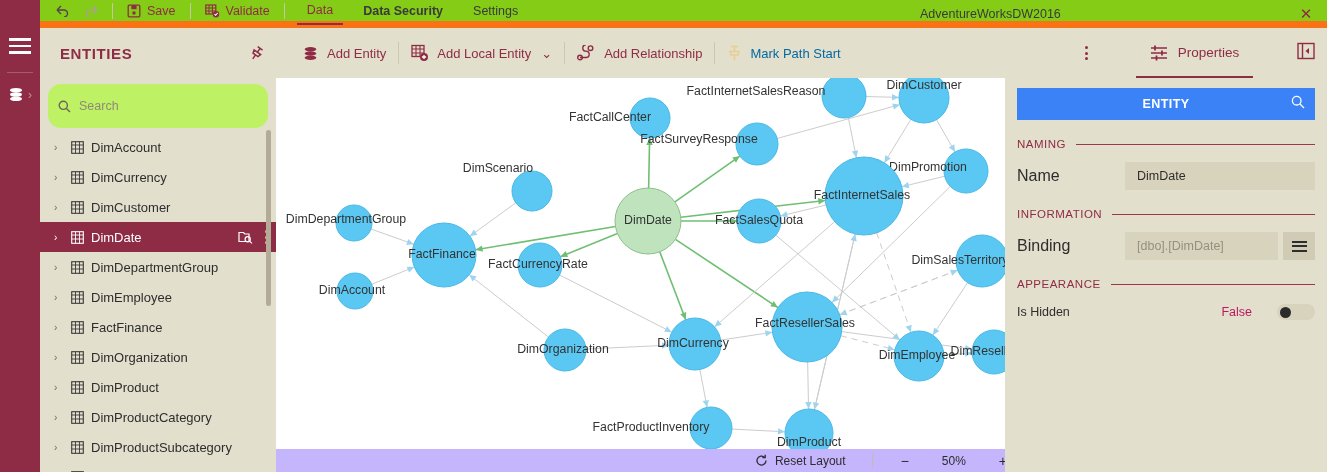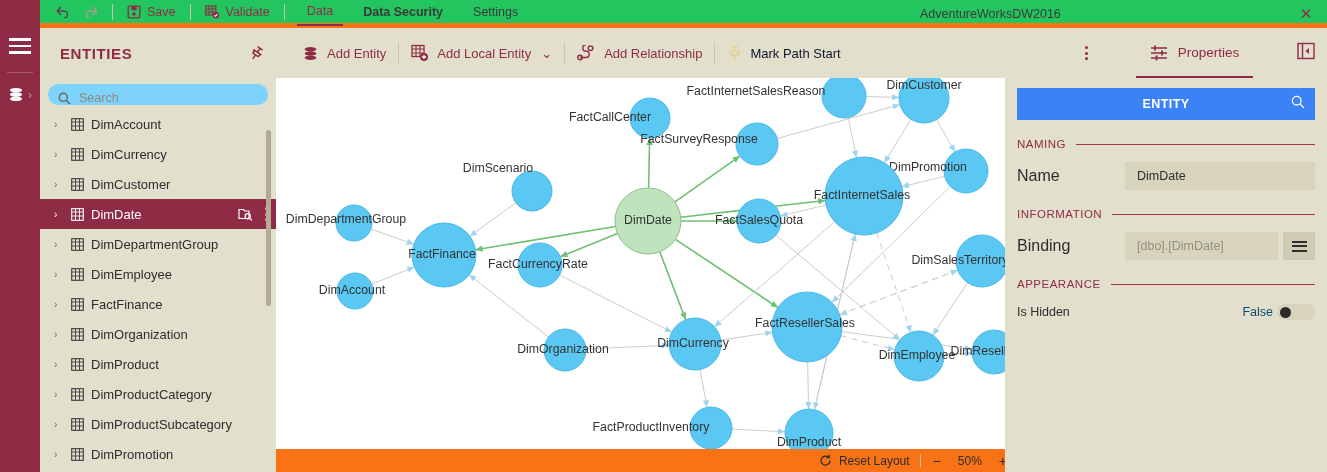--- a/index.html
+++ b/index.html
@@ -25,22 +25,22 @@
   }
   #rail-divider {
     width: 26px; height: 1px; background: rgba(255,255,255,.22); margin: 4px auto 0 auto;
   }
   #rail-db { display:flex; align-items:center; justify-content:center; gap:2px; }
   .rail-chevron { color: rgba(255,255,255,.45); font-size: 12px; line-height: 1; }
 
   
   #top-bar {
     position: absolute; left: 40px; top: 0; width: 1287px; height: 28px;
-    background: #22c55e; display: flex; align-items: center;
-    border-bottom: 5px solid #f97316;
+    background: #84cc16; display: flex; align-items: center;
+    border-bottom: 7px solid #f97316;
   }
   .tb-item {
     display: flex; align-items: center; gap: 6px;
     height: 28px; padding: 0 10px; font-size: 12.5px; color: #8f2c45;
     white-space: nowrap;
   }
   .tb-item.plain { color: #3a3a3a; }
   .tb-item.active {
     color: #8f2c45; border-bottom: 2px solid #8f2c45;
   }
@@ -64,21 +64,21 @@
   }
   #entities-title {
     width: 196px; padding-left: 20px; font-size: 15px; letter-spacing: .6px;
     color: #8f2c45; font-weight: bold;
   }
   #pin-button { width: 40px; display:flex; align-items:center; justify-content:center; }
   .tbi {
     display: flex; align-items: center; gap: 8px;
     height: 50px; padding: 0 12px; font-size: 13px; color: #8f2c45; white-space: nowrap;
   }
-  .tbi.disabled { color: #0f172a; }
+  .tbi.disabled { color: #0369a1; }
   .tb2-sep { width: 1px; height: 22px; background: #cdc7b2; }
   #kebab-button {
     width: 38px; display:flex; align-items:center; justify-content:center;
   }
   .kebab { display:flex; flex-direction:column; gap:2.5px; }
   .kebab i { width: 3px; height: 3px; background: #8f2c45; border-radius: 50%; display:block; }
   #properties-tab {
     display:flex; align-items:center; gap:9px; height:50px; padding:0 14px;
     font-size: 13.5px; color:#8f2c45; border-bottom: 2px solid #8f2c45;
     margin-left: 30px;
@@ -86,22 +86,22 @@
   #panel-toggle-button {
     position: absolute; right: 12px; top: 14px;
   }
 
   
   #sidebar {
     position: absolute; left: 40px; top: 78px; width: 236px; height: 394px;
     background: #e3dfcd; overflow: hidden;
   }
   #search-box {
-    margin: 6px 8px 4px 8px; height: 21px; border-radius: 13px;
-    background: #7dd3fc; display: flex; align-items: flex-end; padding: 0 10px; gap: 8px;
+    margin: 6px 8px 4px 8px; height: 44px; border-radius: 13px;
+    background: #bef264; display: flex; align-items: center; padding: 0 10px; gap: 8px;
   }
   #search-input {
     border: none; outline: none; background: transparent; flex: 1;
     font-size: 12.5px; color: #444; font-family: "Liberation Sans", sans-serif;
   }
   #search-input::placeholder { color: #8e8a79; }
   #entity-list { margin-top: 2px; }
   .entity-row {
     height: 30px; display: flex; align-items: center; gap: 7px;
     padding-left: 14px; font-size: 13px; color: #2d2d2d; position: relative;
@@ -128,22 +128,22 @@
   }
   #graph-canvas svg { display: block; }
   .node-label {
     font-family: "Liberation Sans", sans-serif; font-size: 12.3px; fill: #333;
     text-anchor: middle; dominant-baseline: middle;
   }
 
   
   #bottom-bar {
     position: absolute; left: 276px; top: 449px; width: 1051px; height: 23px;
-    background: #f97316; display: flex; align-items: center; justify-content: flex-end;
-    padding-right: 308px; gap: 0px; font-size: 12px; color: #2d2d2d;
+    background: #c4b5fd; display: flex; align-items: center; justify-content: flex-end;
+    padding-right: 308px; gap: 16px; font-size: 12px; color: #2d2d2d;
   }
   .bb-item { display: flex; align-items: center; gap: 7px; padding: 0 10px; }
   .bb-sep { width: 1px; height: 13px; background: #c3bda8; }
   #zoom-out-button, #zoom-in-button { padding: 0 12px; font-size: 14px; }
   #zoom-level { min-width: 34px; text-align: center; }
 
   
   #properties-panel {
     position: absolute; left: 1005px; top: 78px; width: 322px; height: 394px;
     background: #e3dfcd; padding: 10px 12px;
@@ -167,21 +167,21 @@
   }
   .prop-field.placeholder { color: #93907f; }
   #binding-button {
     width: 32px; height: 28px; background: #d0cbb5; margin-left: 5px;
     display:flex; align-items:center; justify-content:center;
   }
   #binding-button .bars { display:flex; flex-direction:column; gap:2.5px; }
   #binding-button .bars i { width: 15px; height: 2px; background:#2d2d2d; display:block; }
   #ishidden-row { display: flex; align-items: center; margin-top: 14px; }
   #ishidden-label { flex: 1; font-size: 12.5px; color: #2d2d2d; }
-  #ishidden-value { font-size: 12.5px; color: #0c4a6e; margin-right: 4px; }
+  #ishidden-value { font-size: 12.5px; color: #be185d; margin-right: 25px; }
   #ishidden-toggle {
     width: 38px; height: 16px; border-radius: 8px; background: #d8d3bd;
     display: flex; align-items: center; padding-left: 3px;
   }
   #ishidden-toggle .knob { width: 11px; height: 11px; border-radius: 50%; background: #2b2b2b; }
 </style>
 </head>
 <body>
 
 <div id="left-rail">

